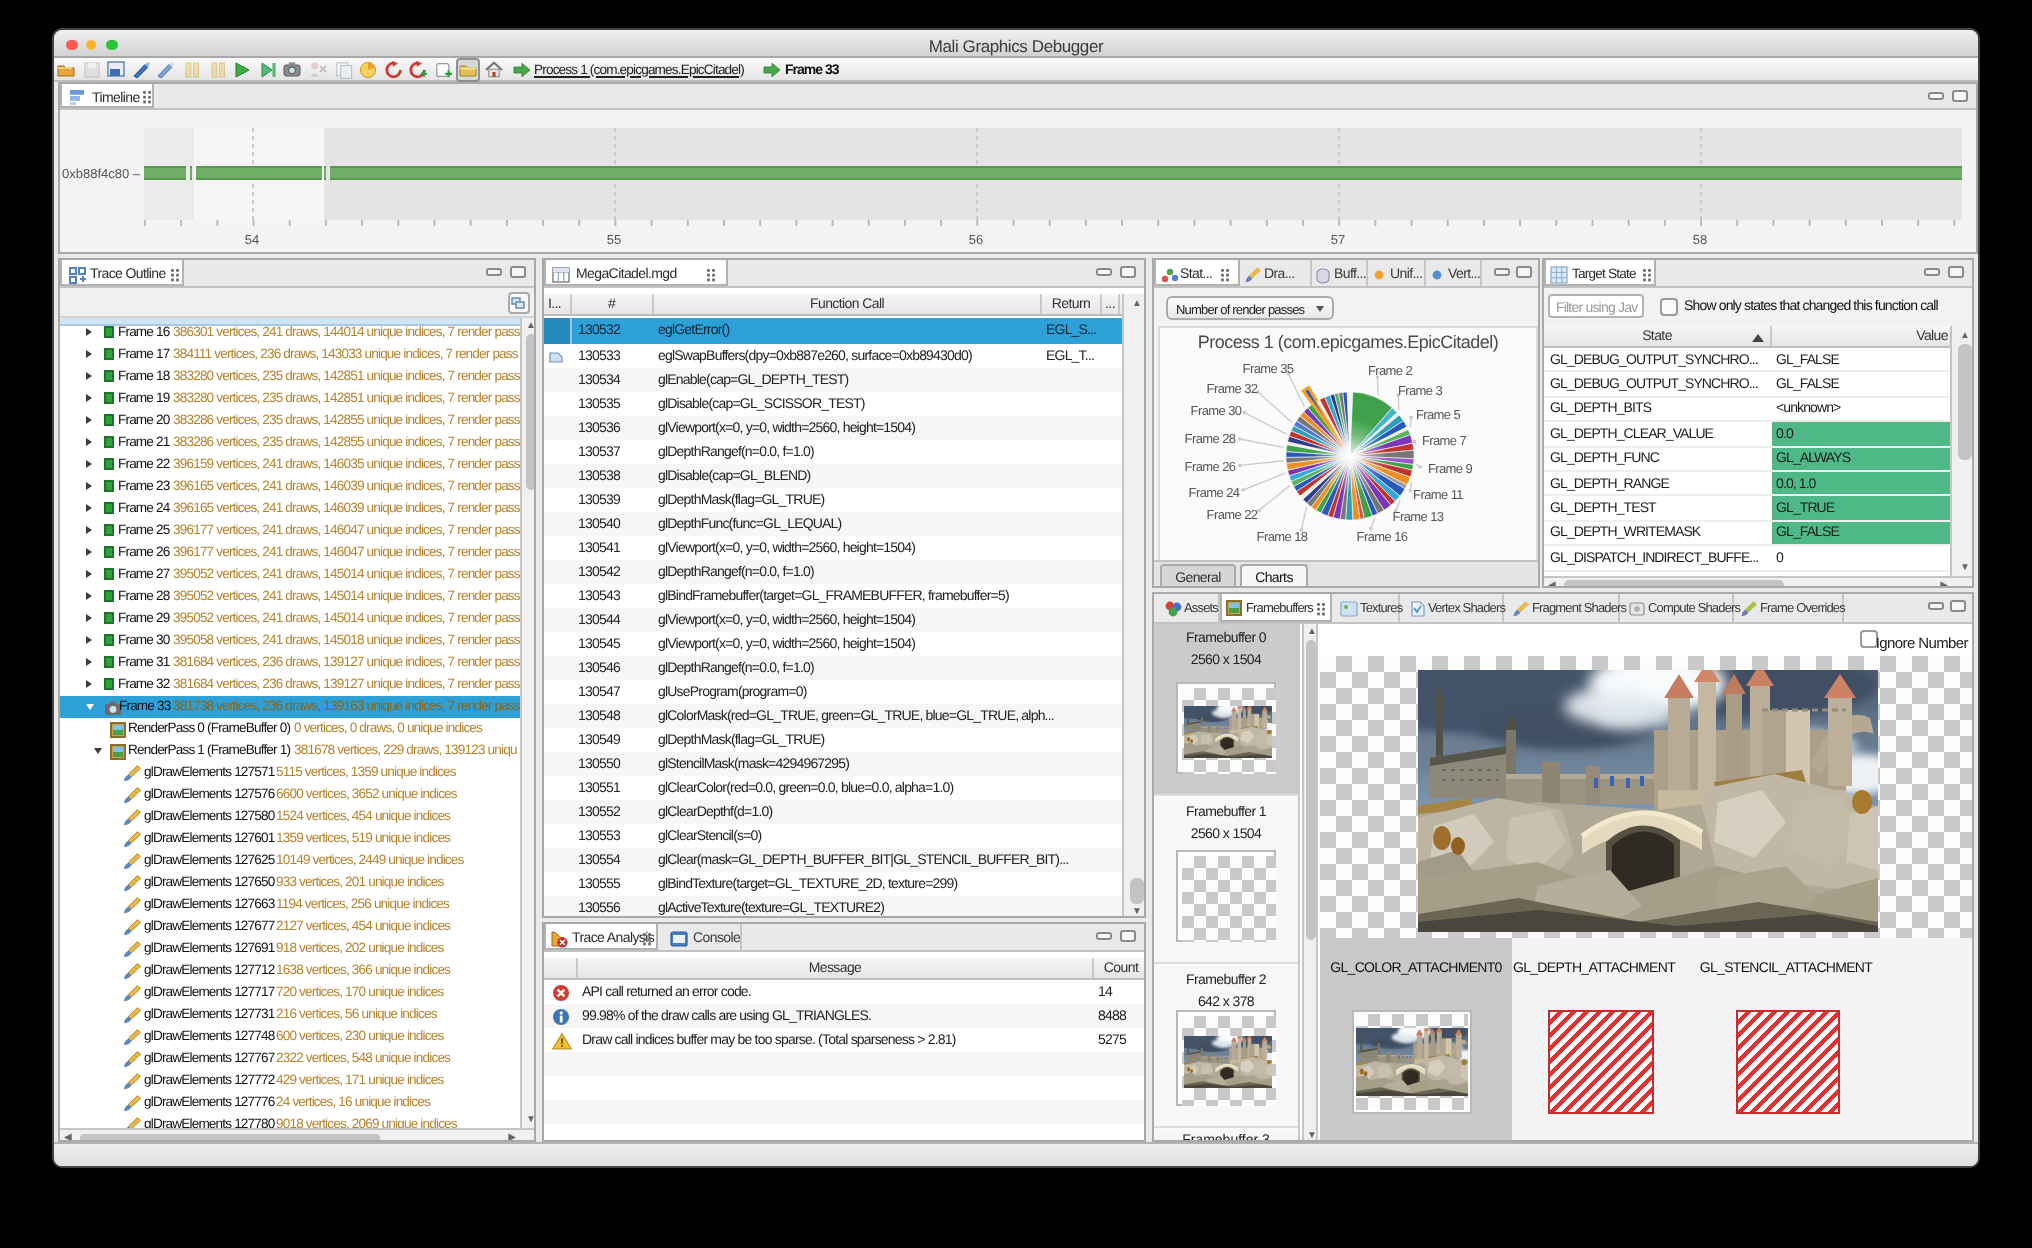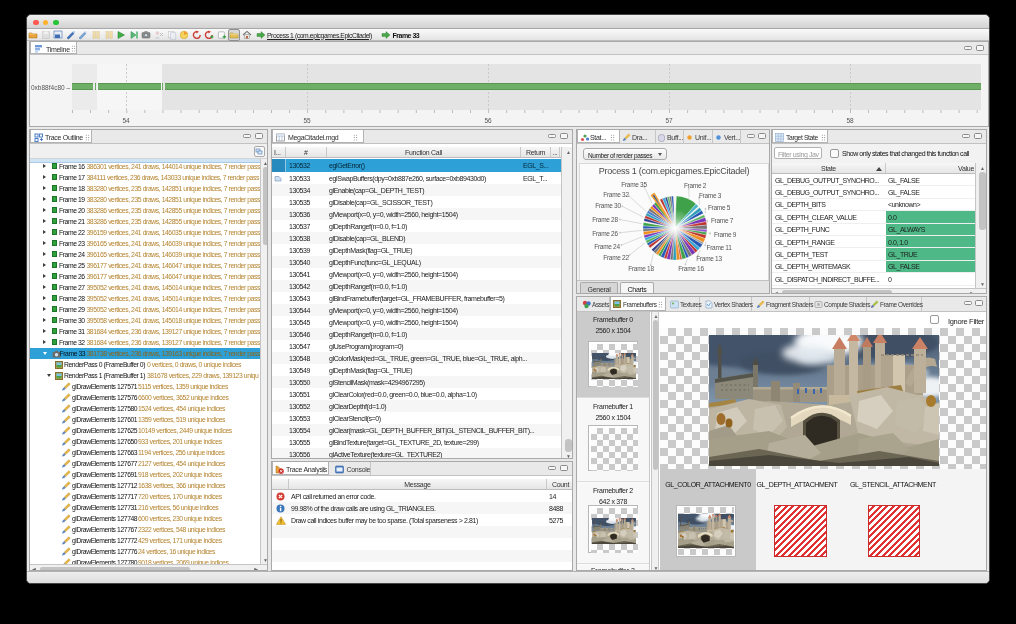--- a/index.html
+++ b/index.html
@@ -37,20 +37,21 @@
 .orange{color:#b5832e;}
 .abs{position:absolute;}
 .trow{position:absolute;left:0;width:100%;white-space:nowrap;overflow:hidden;font-size:6.8px;letter-spacing:-.42px;color:#111;}
 .trow span{vertical-align:top;display:inline-block;}
 </style></head><body>
 <div class="win">
 <div class="titlebar">
 <div class="tl" style="left:6.2px;background:#fc5a51;"></div>
 <div class="tl" style="left:15.8px;background:#fdb32c;"></div>
 <div class="tl" style="left:26.2px;background:#27c536;"></div>
+<div class="title">Mali Graphics Debugger</div>
 </div>
 <div class="toolbar">
 <div class="abs" style="left:200.5px;top:0px;width:12.5px;height:11.5px;background:#d8d8d8;border:1px solid #909090;border-radius:2px;"></div>
 <svg class="ti" style="left:1px;" viewBox="0 0 10 10" width="10" height="10">
         <path d="M1 3 L4 3 L5 4 L9 4 L9 8 L1 8 Z" fill="#e8a33d" stroke="#a06a10" stroke-width=".5"></path>
         <path d="M1 4 L8 4" stroke="#f6c97a" stroke-width="1"></path>
       </svg>
 <svg class="ti" style="left:13.6px;opacity:.45;" viewBox="0 0 10 10" width="10" height="10">
         <rect x="1.5" y="1.5" width="7" height="7" fill="#cfcfcf" stroke="#9a9a9a" stroke-width=".6"></rect>
         <rect x="3" y="1.5" width="4" height="2.5" fill="#efefef"></rect>
@@ -1040,21 +1041,21 @@
           <div class="abs" style="left:0;top:2px;width:100%;text-align:center;font-size:7px;color:#222;">Framebuffer 3</div>
         </div>
 </div>
 <div class="scroll-v" style="left:74px;top:15px;width:8px;height:260px;border-right:1px solid #c8c8c8;">
         <div class="sarrow" style="top:1px;left:1.5px;">▲</div>
         <div class="thumb" style="left:1px;top:8px;width:5px;height:150px;"></div>
         <div class="sarrow" style="bottom:1px;left:1.5px;">▼</div>
       </div>
 <div class="abs" style="left:83px;top:15px;width:328px;height:260px;background:#fff;">
 <div class="abs" style="right:49px;top:3px;width:9px;height:9px;background:#fff;border:1px solid #999;border-radius:2px;"></div>
-<div class="abs" style="right:4px;top:4.5px;font-size:7.5px;letter-spacing:-.3px;color:#222;">Ignore Filter</div>
+<div class="abs" style="right:4px;top:4.5px;font-size:7.5px;letter-spacing:-.3px;color:#222;">Ignore Number</div>
 <div class="checker abs" style="left:0;top:16px;width:328px;height:141px;"></div>
 <div class="abs" style="left:49px;top:23px;width:230px;height:131px;"><svg width="230" height="131" viewBox="0 0 230 131">
 <defs>
 <linearGradient id="sky" x1="0" y1="0" x2="0" y2="1">
  <stop offset="0" stop-color="#4c5d73"></stop>
                 <stop offset=".55" stop-color="#8198ae"></stop>
  <stop offset="1" stop-color="#a9bccd"></stop>
 </linearGradient>
 <filter id="b2" x="-40%" y="-40%" width="180%" height="180%">
                 <feGaussianBlur stdDeviation="2"></feGaussianBlur>

